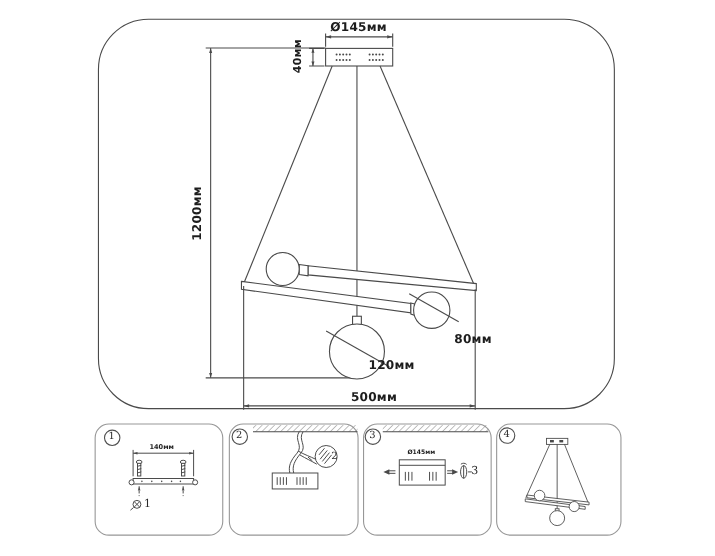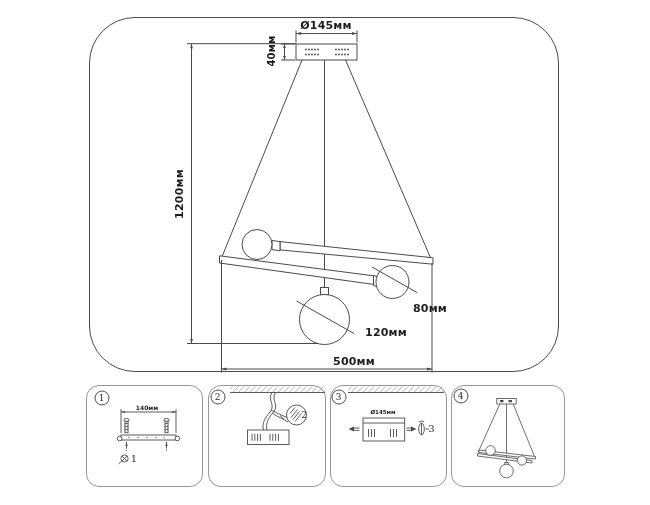--- a/index.html
+++ b/index.html
@@ -120,22 +120,22 @@
         <polygon points="220.5,368 225.5,366.6 225.5,369.4" fill="currentColor" stroke="none"></polygon>
         <polygon points="431,368 426,366.6 426,369.4" fill="currentColor" stroke="none"></polygon>
       </g>
     </svg>
   </div>
 
   <span class="lbl" style="left:326px;top:25px;" data-interactable="false">Ø145мм</span>
   <span class="lbl rot" style="left:271px;top:51px;font-size:10px;" data-interactable="false">40мм</span>
   <span class="lbl rot" style="left:179px;top:194px;" data-interactable="false">1200мм</span>
   <span class="lbl" style="left:430px;top:308px;" data-interactable="false">80мм</span>
-  <span class="lbl" style="left:386px;top:332px;" data-interactable="false">120мм</span>
-  <span class="lbl" style="left:354px;top:361px;" data-interactable="false">500мм</span>
+  <span class="lbl" style="left:356px;top:332px;" data-interactable="false">120мм</span>
+  <span class="lbl" style="left:340px;top:361px;" data-interactable="false">500мм</span>
 
   <div class="panel step-panel" id="step1" data-interactable="false">
     <svg class="layer" width="117" height="102" viewBox="86 385 117 102" fill="none" stroke="currentColor" stroke-width="0.9" data-interactable="false">
 
       <g data-interactable="false">
         <line x1="120" y1="432" x2="120" y2="408"></line>
         <line x1="175" y1="432" x2="175" y2="408"></line>
         <line x1="120" y1="411" x2="175" y2="411"></line>
         <polygon points="120,411 124,409.9 124,412.1" fill="currentColor" stroke="none"></polygon>
         <polygon points="175,411 171,409.9 171,412.1" fill="currentColor" stroke="none"></polygon>

